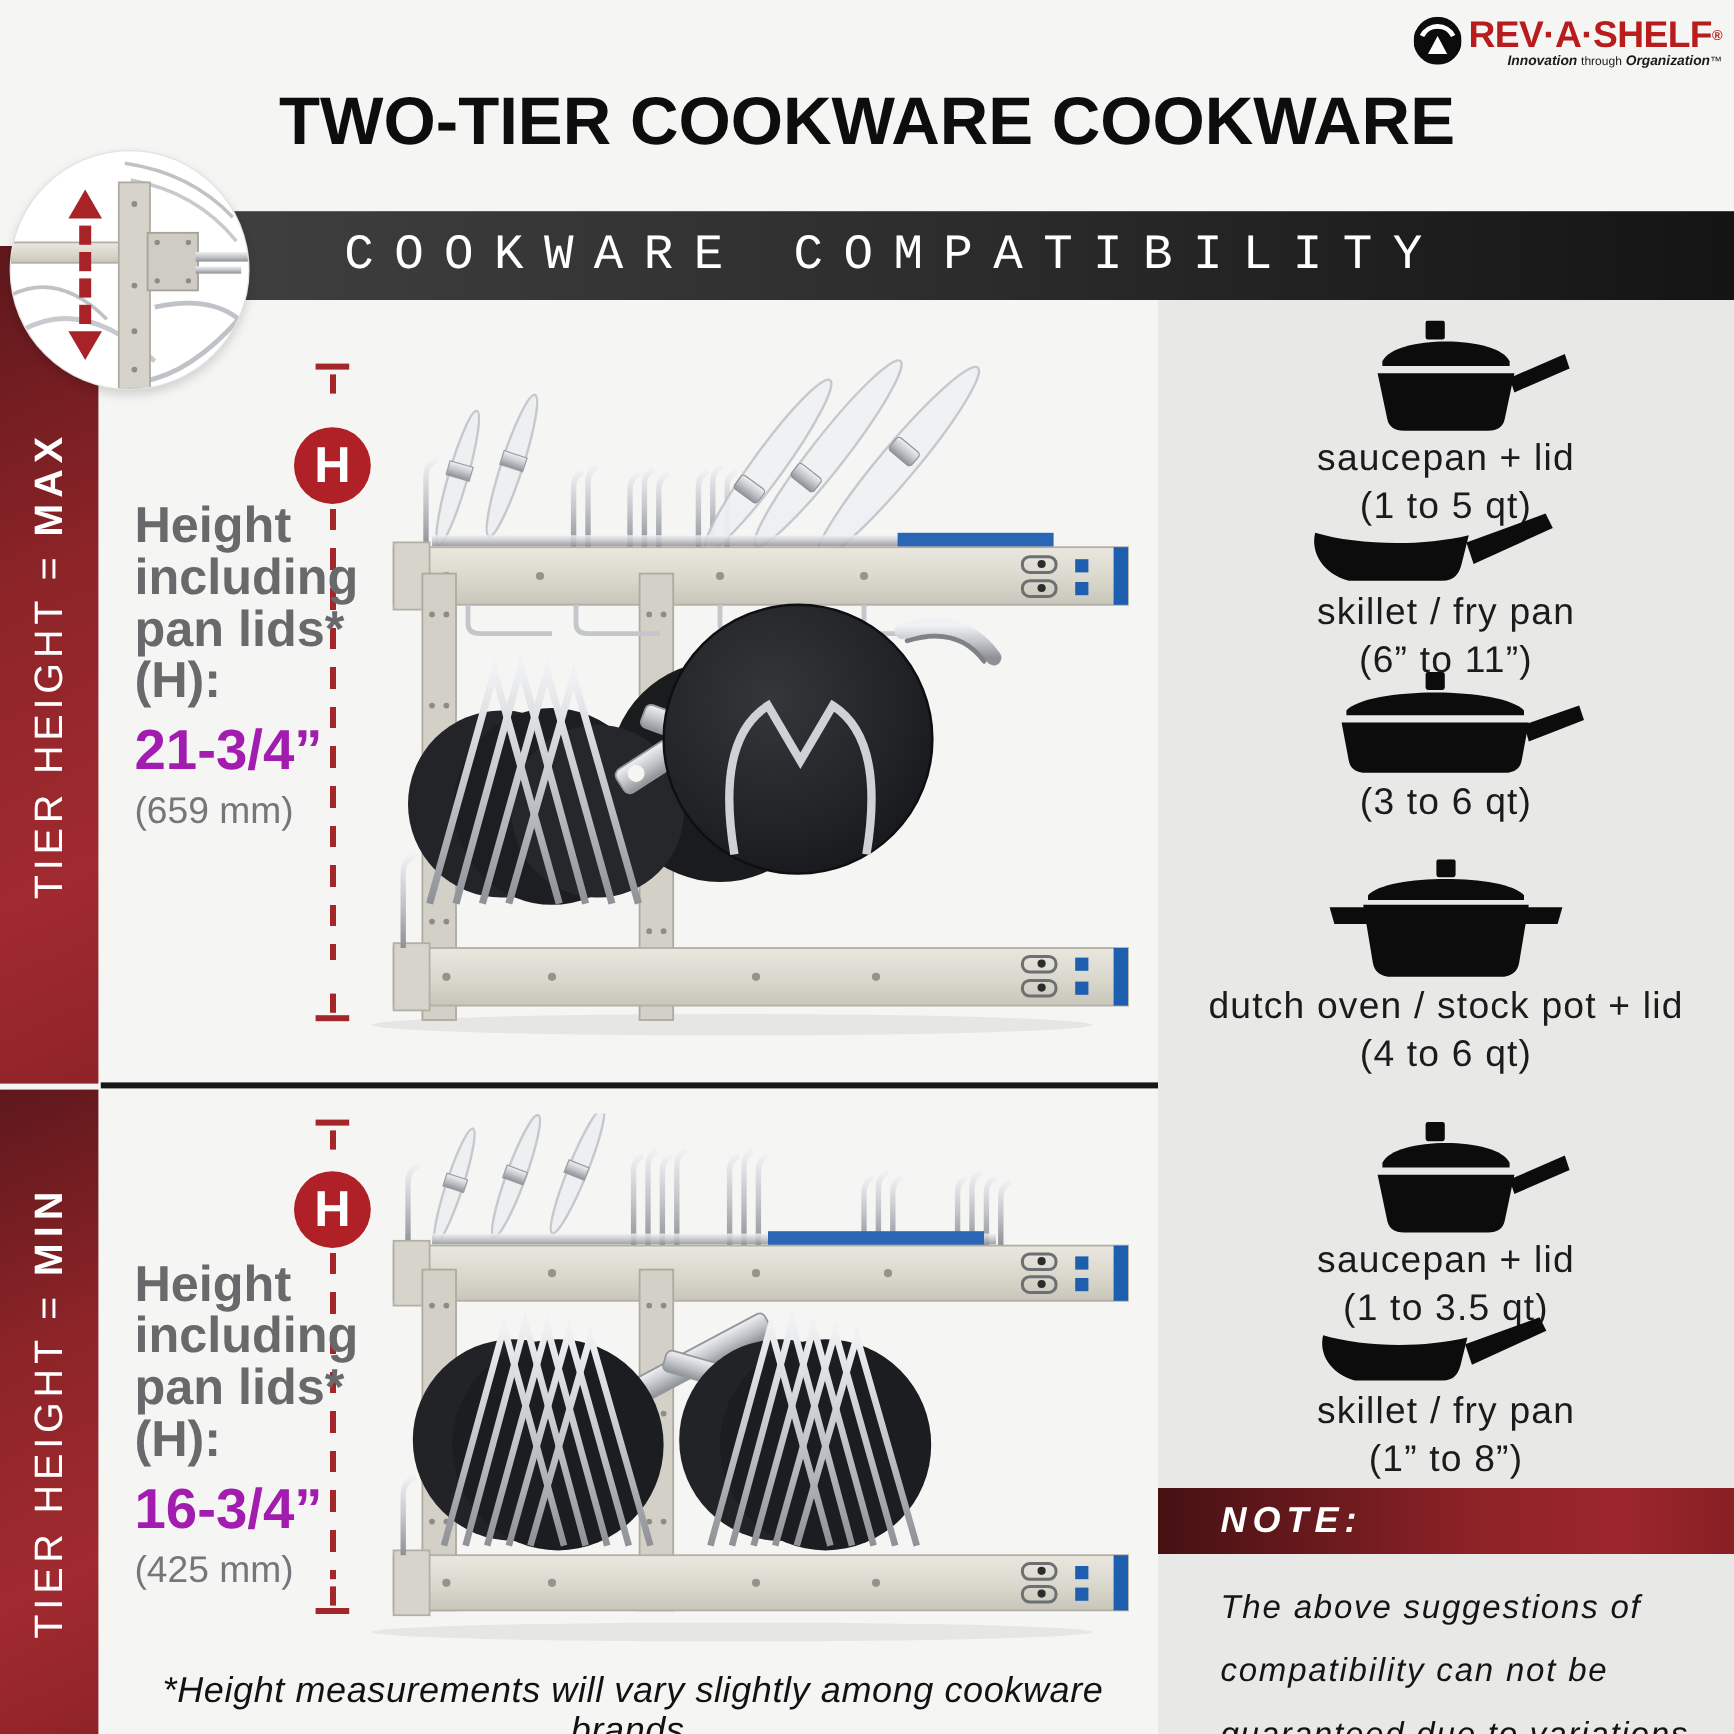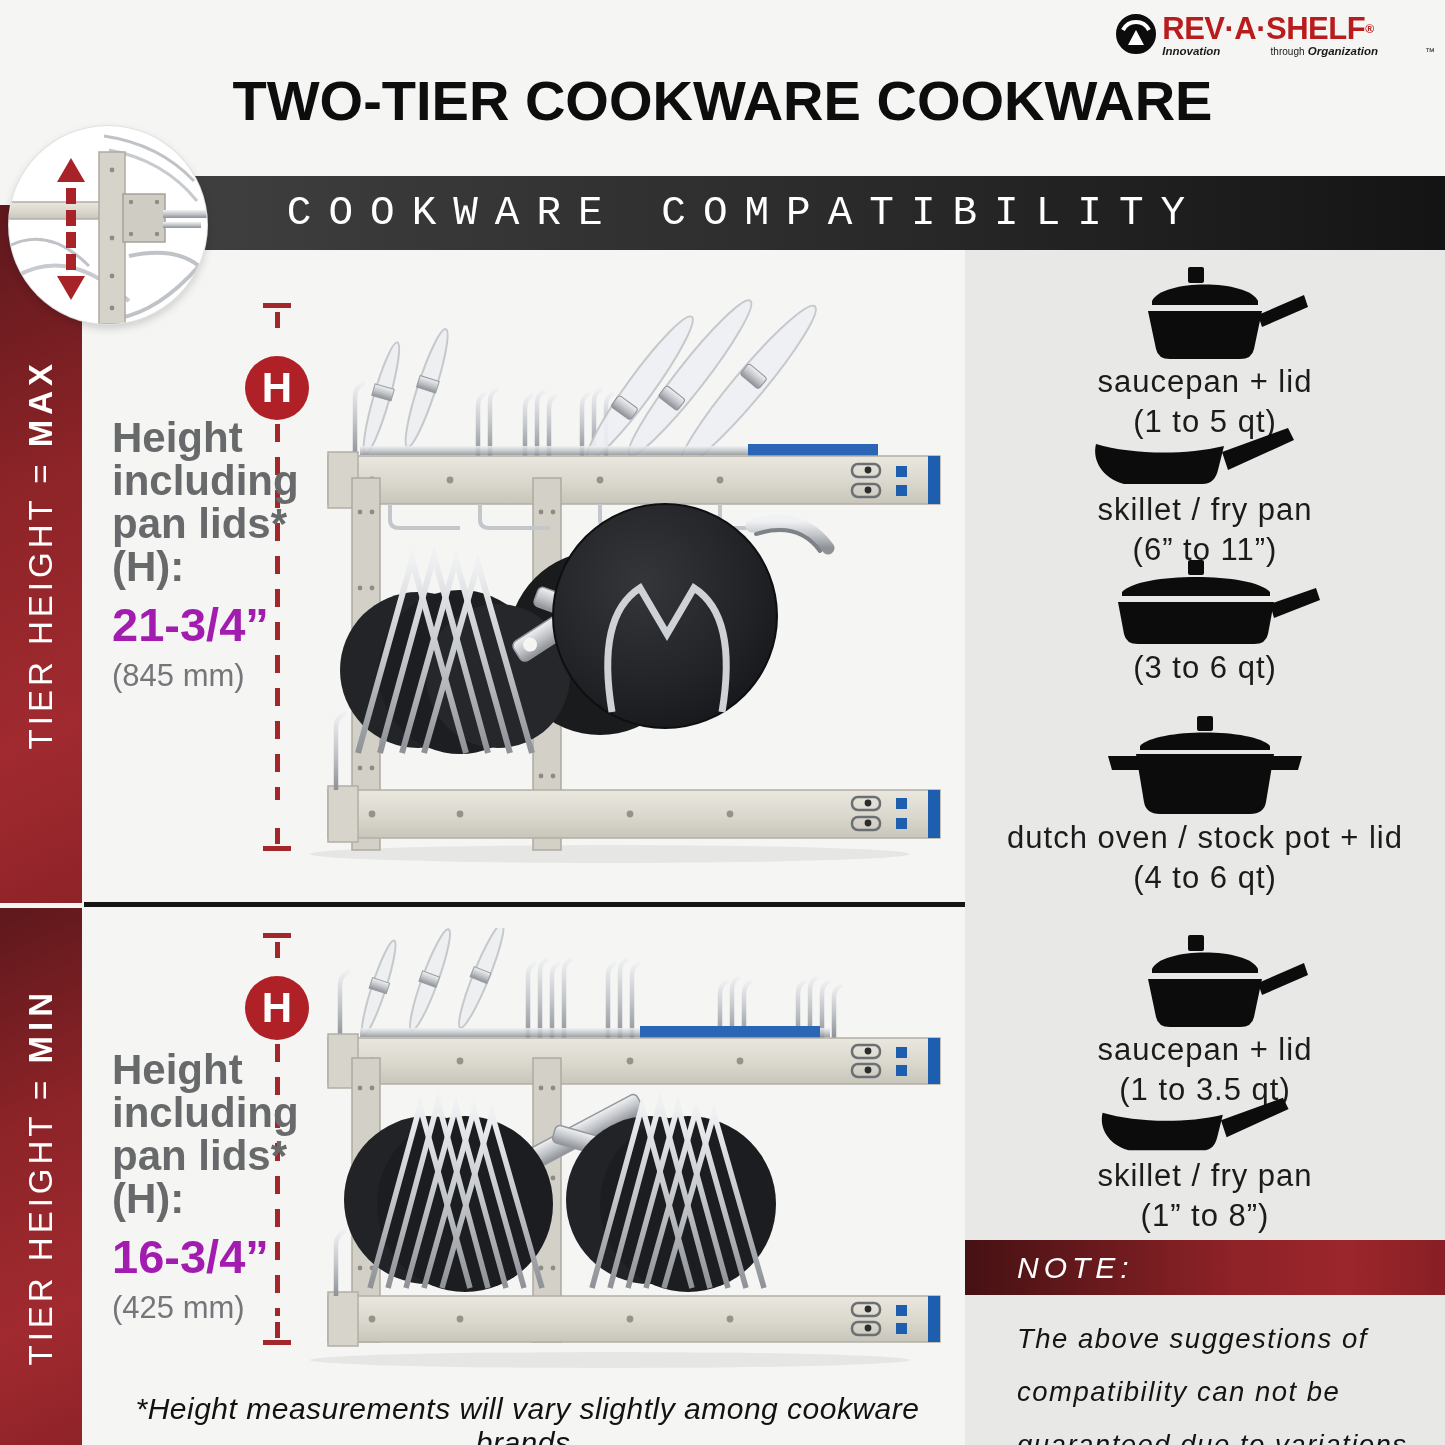--- a/index.html
+++ b/index.html
@@ -6,21 +6,21 @@
   body{width:1445px;height:1445px;position:relative;overflow:hidden;
        font-family:"Liberation Sans", sans-serif;background:#f5f5f4;}
   .abs{position:absolute;}
 
   
   .logo{position:absolute;top:14px;right:10px;display:flex;align-items:flex-start;gap:6px;}
   .logo-word{font-weight:bold;font-size:31px;letter-spacing:-.5px;color:#b91c1c;line-height:30px;}
   .logo-reg{font-size:12px;vertical-align:top;font-weight:bold;}
   .logo-tag{font-size:11.5px;color:#1a1a1a;text-align:right;margin-top:1px;}
   .logo-tag .b{font-weight:bold;font-style:italic;}
-  .logo-tag .l{font-weight:normal;font-size:10px;margin-left:47px;}
+  .logo-tag .l{font-weight:normal;font-size:10px;}
   .page-title{position:absolute;left:0;right:0;top:68px;text-align:center;
       font-size:56px;font-weight:900;letter-spacing:0px;color:#0d0d0d;}
   .banner{position:absolute;left:84px;right:0;top:176px;height:74px;
       background:linear-gradient(90deg,#424242,#2b2b2b 55%,#141414);
       color:#fff;display:flex;align-items:center;justify-content:center;}
   .banner-text{font-size:41px;font-weight:400;letter-spacing:17px;padding-right:40px;font-family:Liberation Mono, monospace;}
 
   
   .inset{position:absolute;left:9px;top:126px;width:198px;height:198px;border-radius:50%;
       background:#ffffff;box-shadow:0 0 0 1px #e2e2e2,0 4px 10px rgba(0,0,0,.18);z-index:5;overflow:hidden;}
@@ -50,21 +50,21 @@
   .htext .mm{font-size:31px;font-weight:normal;line-height:44px;color:#74767a;}
 
   
   .rpanel{position:absolute;left:965px;right:0;top:250px;bottom:0;background:#e8e8e7;}
   .cw-item{position:absolute;left:965px;width:480px;text-align:center;z-index:2;}
   .cw-icon{display:flex;align-items:flex-end;justify-content:center;}
   .cw-label{font-size:31px;color:#1b1b1b;line-height:40px;letter-spacing:1px;}
   .note-banner{position:absolute;left:965px;width:480px;top:1240px;height:55px;
       background:linear-gradient(90deg,#451113,#8d2227 55%,#9c262b 80%,#871f24);
       color:#fff;display:flex;align-items:center;z-index:3;}
-  .note-title{font-size:30px;font-weight:normal;font-style:italic;letter-spacing:5px;padding-left:52px;}
+  .note-title{font-size:30px;font-weight:bold;font-style:italic;letter-spacing:5px;padding-left:52px;}
   .note-body{position:absolute;left:1017px;width:405px;top:1312px;font-size:27.5px;font-style:italic;
       color:#141414;line-height:53px;letter-spacing:1.5px;z-index:3;}
 
   .footnote{position:absolute;left:95px;width:865px;top:1392px;text-align:center;
       font-size:30px;font-style:italic;color:#121212;letter-spacing:.5px;}
 
   svg{display:block;}
 </style>
 </head>
 <body>
@@ -155,21 +155,21 @@
 <div class="dash-v" style="left:275px;top:424px;height:376px;"></div>
 <div class="tick-v" style="left:275px;top:828px;height:16px;"></div>
 <div class="tick-h" style="left:263px;top:846px;"></div>
 
 <div class="htext" style="top:416px;">
   <div class="ln">Height</div>
   <div class="ln">including</div>
   <div class="ln">pan lids*</div>
   <div class="ln">(H):</div>
   <div class="big">21-3/4”</div>
-  <div class="mm">(845 mm)</div>
+  <div class="mm">(659 mm)</div>
 </div>
 
 <div class="abs" style="left:300px;top:298px;">
 <svg width="660" height="572" viewBox="0 0 660 572">
   <ellipse cx="310" cy="556" rx="300" ry="9" fill="#000" opacity="0.06"></ellipse>
 
   <g>
     <g transform="rotate(16 80 105)">
           <ellipse cx="80" cy="100" rx="8" ry="58" fill="#edeff1" stroke="#c5c8cc" stroke-width="2"></ellipse>
           <rect x="70" y="88" width="20" height="12" fill="url(#chrome)" stroke="#9a9da2"></rect>

